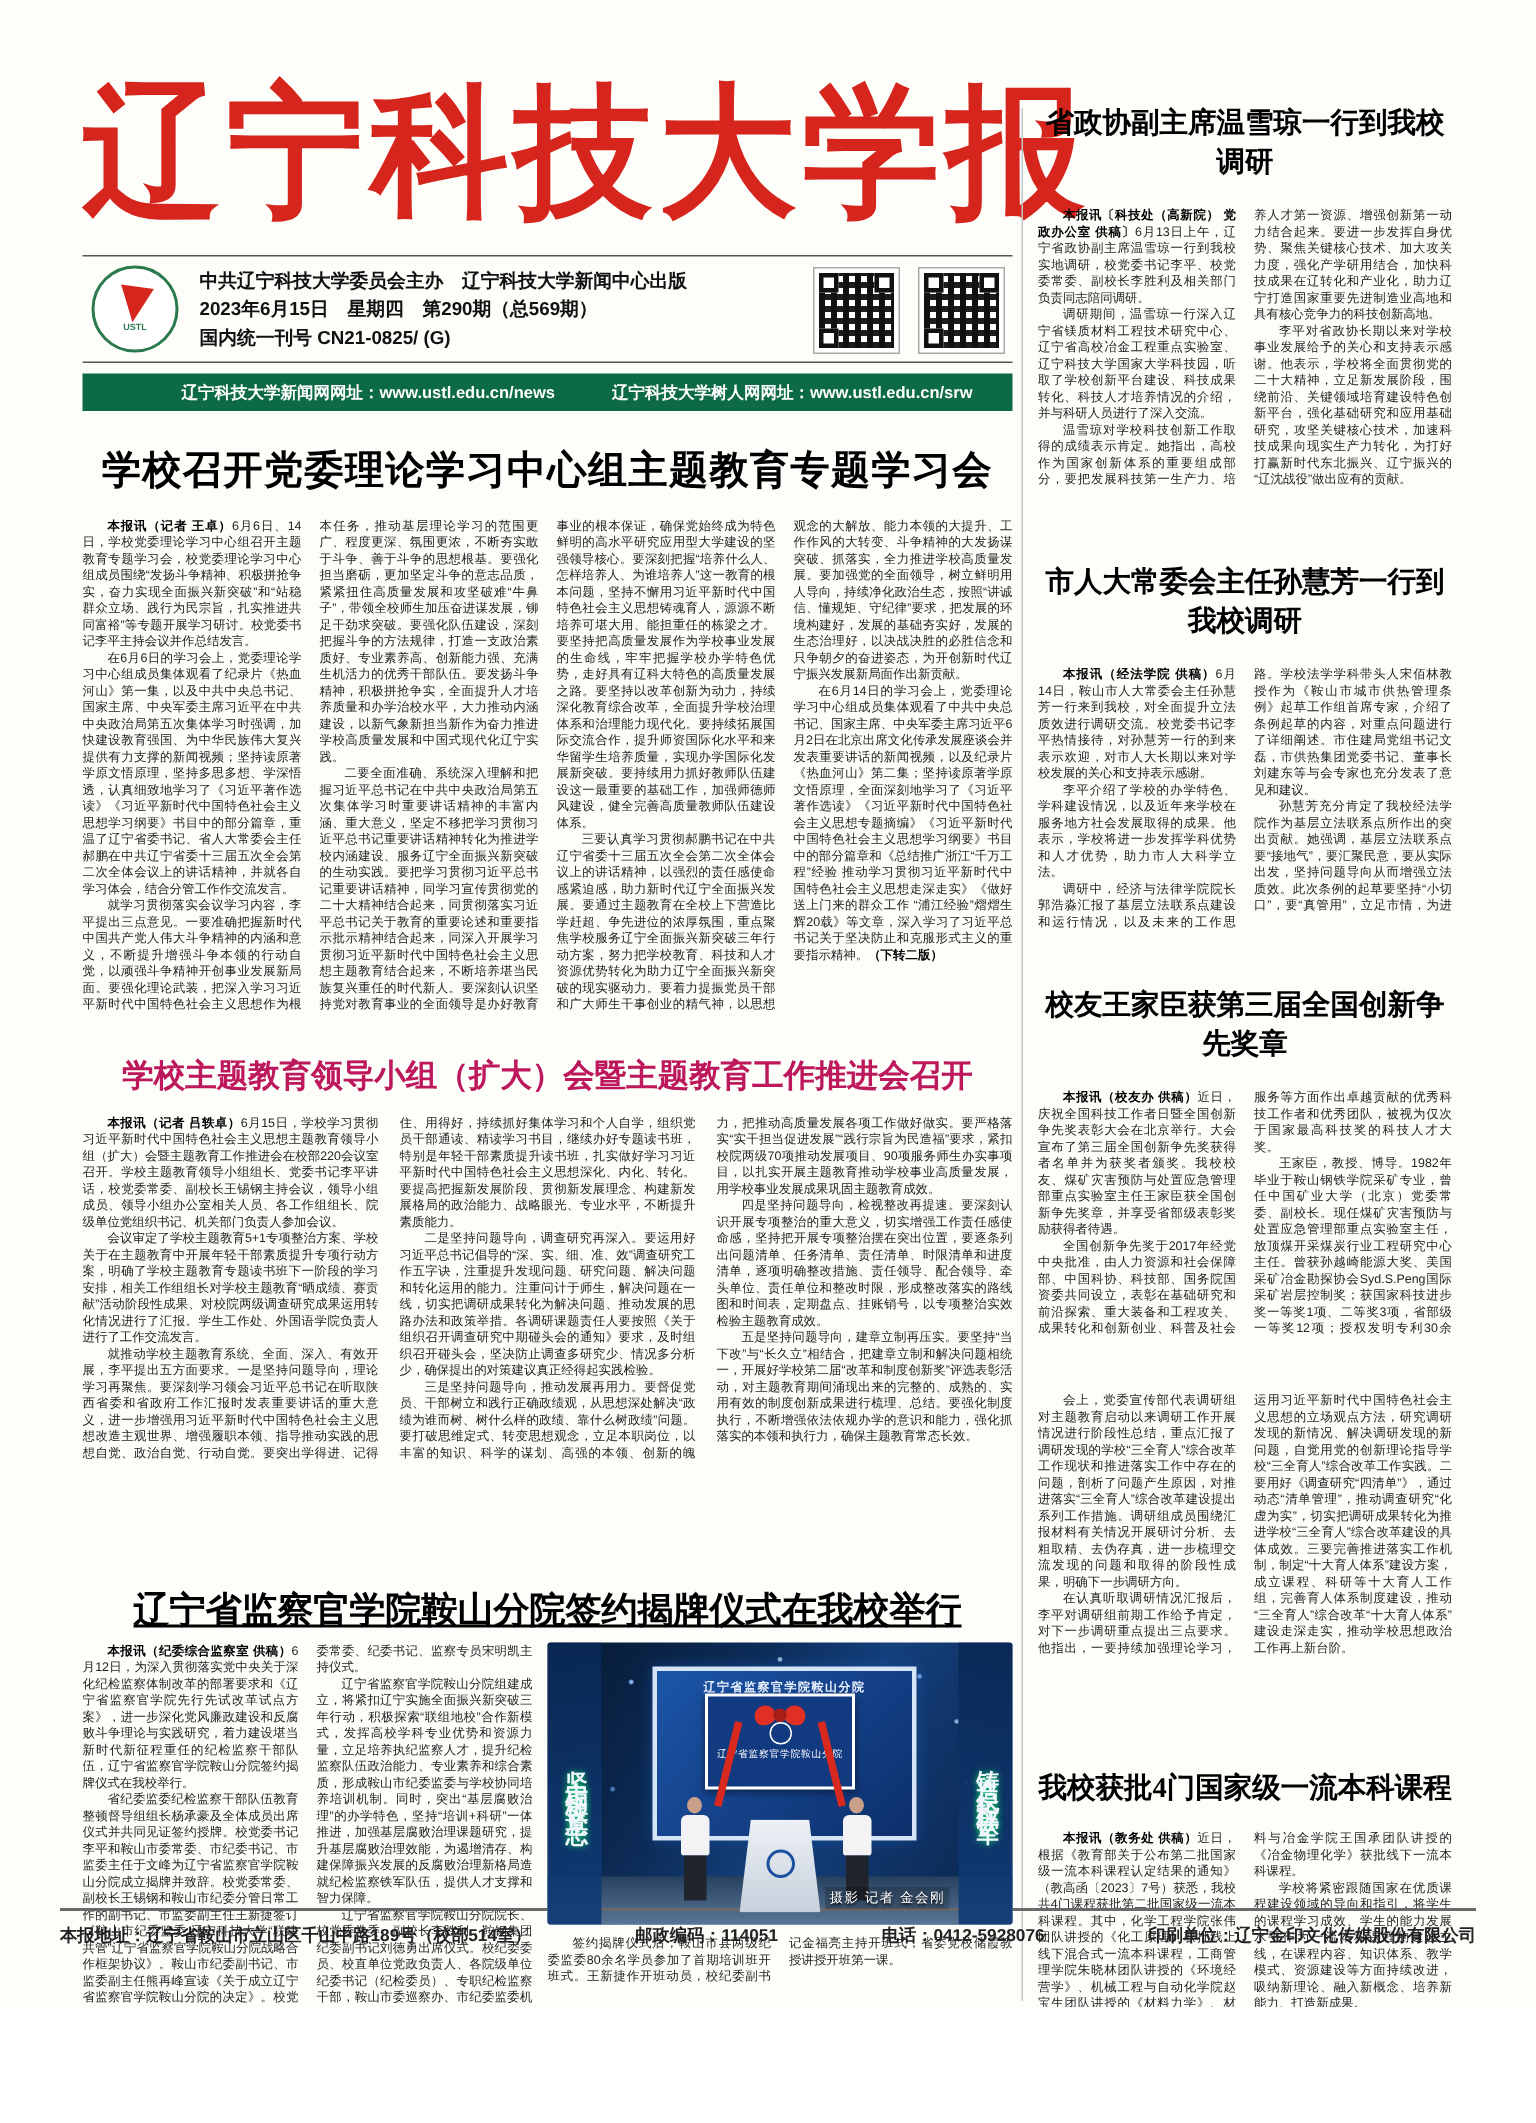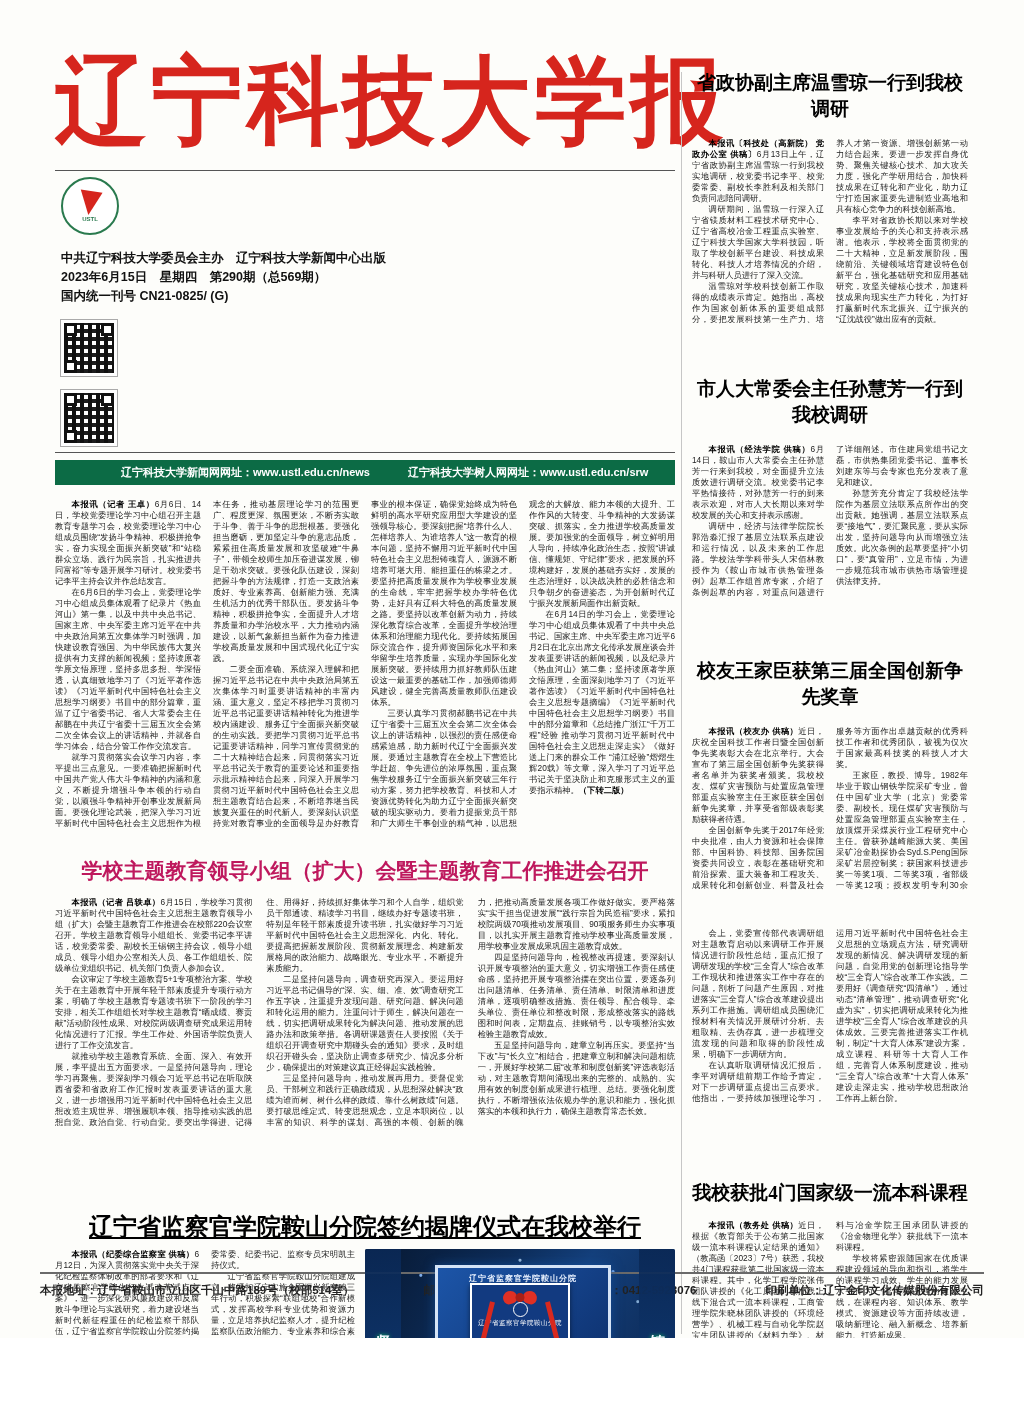--- a/index.html
+++ b/index.html
@@ -3,22 +3,22 @@
 <meta charset="utf-8">
 <style>
   html,body{margin:0;padding:0;background:#ffffff;}
   .sheet{position:relative;width:1024px;height:1338px;margin:0 auto;background:#fdfdfa;
          font-family:"Liberation Sans",sans-serif;color:#1a1a1a;overflow:hidden;}
   
   .left-region{position:absolute;left:55px;top:36px;width:620px;}
   .paper-title{font-family:"Liberation Serif",serif;font-weight:900;color:#d6251d;
                font-size:92px;line-height:132px;height:132px;text-align:center;letter-spacing:4px;
                transform:scaleY(1.04);white-space:nowrap;}
-  .info{display:flex;align-items:flex-start;gap:14px;border-top:1.5px solid #555;
-        border-bottom:1.5px solid #555;padding:6px 6px;margin-top:2px;flex-direction:column;}
+  .info{display:flex;align-items:flex-end;gap:14px;border-top:1.5px solid #555;
+        border-bottom:1.5px solid #555;padding:6px 6px;margin-top:2px;}
   .logo{width:54px;height:54px;border-radius:50%;border:2px solid #2a7a4e;background:#fff;
         display:flex;flex-direction:column;align-items:center;justify-content:center;flex:0 0 auto;}
   .logo-mark{width:0;height:0;border-left:11px solid transparent;border-right:11px solid transparent;
              border-top:24px solid #d6251d;transform:rotate(8deg);}
   .logo-sub{font-size:6px;color:#2a7a4e;font-weight:700;margin-top:1px;}
   .info-lines{flex:1;font-size:12.5px;line-height:19px;font-weight:600;color:#111;white-space:nowrap;}
   .qr{width:50px;height:50px;flex:0 0 auto;position:relative;border:3px solid #fff;outline:1px solid #aaa;
       background:
         repeating-linear-gradient(0deg,rgba(17,17,17,.95) 0 4px,transparent 4px 8px),
         repeating-linear-gradient(90deg,#111 0 4px,#fff 4px 8px);}
@@ -144,20 +144,21 @@
           <i></i>
           <i></i>
         </div>
     </div>
 
     <div class="gbar">
       <span>辽宁科技大学新闻网网址：www.ustl.edu.cn/news</span>
       <span>辽宁科技大学树人网网址：www.ustl.edu.cn/srw</span>
     </div>
 
+    <h1 class="main-head">学校召开党委理论学习中心组主题教育专题学习会</h1>
     <div class="body-text cols-4 main-body">
         <p class="para"><b>本报讯（记者 王卓）</b>6月6日、14日，学校党委理论学习中心组召开主题教育专题学习会，校党委理论学习中心组成员围绕“发扬斗争精神、积极拼抢争实，奋力实现全面振兴新突破”和“站稳群众立场、践行为民宗旨，扎实推进共同富裕”等专题开展学习研讨。校党委书记李平主持会议并作总结发言。</p>
         <p class="para">在6月6日的学习会上，党委理论学习中心组成员集体观看了纪录片《热血河山》第一集，以及中共中央总书记、国家主席、中央军委主席习近平在中共中央政治局第五次集体学习时强调，加快建设教育强国、为中华民族伟大复兴提供有力支撑的新闻视频；坚持读原著学原文悟原理，坚持多思多想、学深悟透，认真细致地学习了《习近平著作选读》《习近平新时代中国特色社会主义思想学习纲要》书目中的部分篇章，重温了辽宁省委书记、省人大常委会主任郝鹏在中共辽宁省委十三届五次全会第二次全体会议上的讲话精神，并就各自学习体会，结合分管工作作交流发言。</p>
         <p class="para">就学习贯彻落实会议学习内容，李平提出三点意见。一要准确把握新时代中国共产党人伟大斗争精神的内涵和意义，不断提升增强斗争本领的行动自觉，以顽强斗争精神开创事业发展新局面。要强化理论武装，把深入学习习近平新时代中国特色社会主义思想作为根本任务，推动基层理论学习的范围更广、程度更深、氛围更浓，不断夯实敢于斗争、善于斗争的思想根基。要强化担当磨砺，更加坚定斗争的意志品质，紧紧扭住高质量发展和攻坚破难“牛鼻子”，带领全校师生加压奋进谋发展，铆足干劲求突破。要强化队伍建设，深刻把握斗争的方法规律，打造一支政治素质好、专业素养高、创新能力强、充满生机活力的优秀干部队伍。要发扬斗争精神，积极拼抢争实，全面提升人才培养质量和办学治校水平，大力推动内涵建设，以新气象新担当新作为奋力推进学校高质量发展和中国式现代化辽宁实践。</p>
         <p class="para">二要全面准确、系统深入理解和把握习近平总书记在中共中央政治局第五次集体学习时重要讲话精神的丰富内涵、重大意义，坚定不移把学习贯彻习近平总书记重要讲话精神转化为推进学校内涵建设、服务辽宁全面振兴新突破的生动实践。要把学习贯彻习近平总书记重要讲话精神，同学习宣传贯彻党的二十大精神结合起来，同贯彻落实习近平总书记关于教育的重要论述和重要指示批示精神结合起来，同深入开展学习贯彻习近平新时代中国特色社会主义思想主题教育结合起来，不断培养堪当民族复兴重任的时代新人。要深刻认识坚持党对教育事业的全面领导是办好教育事业的根本保证，确保党始终成为特色鲜明的高水平研究应用型大学建设的坚强领导核心。要深刻把握“培养什么人、怎样培养人、为谁培养人”这一教育的根本问题，坚持不懈用习近平新时代中国特色社会主义思想铸魂育人，源源不断培养可堪大用、能担重任的栋梁之才。要坚持把高质量发展作为学校事业发展的生命线，牢牢把握学校办学特色优势，走好具有辽科大特色的高质量发展之路。要坚持以改革创新为动力，持续深化教育综合改革，全面提升学校治理体系和治理能力现代化。要持续拓展国际交流合作，提升师资国际化水平和来华留学生培养质量，实现办学国际化发展新突破。要持续用力抓好教师队伍建设这一最重要的基础工作，加强师德师风建设，健全完善高质量教师队伍建设体系。</p>
         <p class="para">三要认真学习贯彻郝鹏书记在中共辽宁省委十三届五次全会第二次全体会议上的讲话精神，以强烈的责任感使命感紧迫感，助力新时代辽宁全面振兴发展。要通过主题教育在全校上下营造比学赶超、争先进位的浓厚氛围，重点聚焦学校服务辽宁全面振兴新突破三年行动方案，努力把学校教育、科技和人才资源优势转化为助力辽宁全面振兴新突破的现实驱动力。要着力提振党员干部和广大师生干事创业的精气神，以思想观念的大解放、能力本领的大提升、工作作风的大转变、斗争精神的大发扬谋突破、抓落实，全力推进学校高质量发展。要加强党的全面领导，树立鲜明用人导向，持续净化政治生态，按照“讲诚信、懂规矩、守纪律”要求，把发展的环境构建好，发展的基础夯实好，发展的生态治理好，以决战决胜的必胜信念和只争朝夕的奋进姿态，为开创新时代辽宁振兴发展新局面作出新贡献。</p>
         <p class="para">在6月14日的学习会上，党委理论学习中心组成员集体观看了中共中央总书记、国家主席、中央军委主席习近平6月2日在北京出席文化传承发展座谈会并发表重要讲话的新闻视频，以及纪录片《热血河山》第二集；坚持读原著学原文悟原理，全面深刻地学习了《习近平著作选读》《习近平新时代中国特色社会主义思想专题摘编》《习近平新时代中国特色社会主义思想学习纲要》书目中的部分篇章和《总结推广浙江“千万工程”经验 推动学习贯彻习近平新时代中国特色社会主义思想走深走实》《做好送上门来的群众工作 “浦江经验”熠熠生辉20载》等文章，深入学习了习近平总书记关于坚决防止和克服形式主义的重要指示精神。<b>（下转二版）</b></p>
       </div>
 
     <h2 class="promote-head">学校主题教育领导小组（扩大）会暨主题教育工作推进会召开</h2>
@@ -232,20 +233,21 @@
           <p class="para"><b>本报讯〔科技处（高新院） 党政办公室 供稿〕</b>6月13日上午，辽宁省政协副主席温雪琼一行到我校实地调研，校党委书记李平、校党委常委、副校长李胜利及相关部门负责同志陪同调研。</p>
           <p class="para">调研期间，温雪琼一行深入辽宁省镁质材料工程技术研究中心、辽宁省高校冶金工程重点实验室、辽宁科技大学国家大学科技园，听取了学校创新平台建设、科技成果转化、科技人才培养情况的介绍，并与科研人员进行了深入交流。</p>
           <p class="para">温雪琼对学校科技创新工作取得的成绩表示肯定。她指出，高校作为国家创新体系的重要组成部分，要把发展科技第一生产力、培养人才第一资源、增强创新第一动力结合起来。要进一步发挥自身优势、聚焦关键核心技术、加大攻关力度，强化产学研用结合，加快科技成果在辽转化和产业化，助力辽宁打造国家重要先进制造业高地和具有核心竞争力的科技创新高地。</p>
           <p class="para">李平对省政协长期以来对学校事业发展给予的关心和支持表示感谢。他表示，学校将全面贯彻党的二十大精神，立足新发展阶段，围绕前沿、关键领域培育建设特色创新平台，强化基础研究和应用基础研究，攻坚关键核心技术，加速科技成果向现实生产力转化，为打好打赢新时代东北振兴、辽宁振兴的“辽沈战役”做出应有的贡献。</p>
         </div>
     </div>
     <div class="r-art r2">
       <h3 class="r-head">市人大常委会主任孙慧芳一行到我校调研</h3>
       <div class="body-text cols-2 r-body">
           <p class="para"><b>本报讯（经法学院 供稿）</b>6月14日，鞍山市人大常委会主任孙慧芳一行来到我校，对全面提升立法质效进行调研交流。校党委书记李平热情接待，对孙慧芳一行的到来表示欢迎，对市人大长期以来对学校发展的关心和支持表示感谢。</p>
+          <p class="para">李平介绍了学校的办学特色、学科建设情况，以及近年来学校在服务地方社会发展取得的成果。他表示，学校将进一步发挥学科优势和人才优势，助力市人大科学立法。</p>
           <p class="para">调研中，经济与法律学院院长郭浩淼汇报了基层立法联系点建设和运行情况，以及未来的工作思路。学校法学学科带头人宋佰林教授作为《鞍山市城市供热管理条例》起草工作组首席专家，介绍了条例起草的内容，对重点问题进行了详细阐述。市住建局党组书记文磊，市供热集团党委书记、董事长刘建东等与会专家也充分发表了意见和建议。</p>
           <p class="para">孙慧芳充分肯定了我校经法学院作为基层立法联系点所作出的突出贡献。她强调，基层立法联系点要“接地气”，要汇聚民意，要从实际出发，坚持问题导向从而增强立法质效。此次条例的起草要坚持“小切口”，要“真管用”，立足市情，为进一步规范我市城市供热市场管理提供法律支持。</p>
         </div>
     </div>
     <div class="r-art r3">
       <h3 class="r-head">校友王家臣获第三届全国创新争先奖章</h3>
       <div class="body-text cols-2 r-body">
           <p class="para"><b>本报讯（校友办 供稿）</b>近日，庆祝全国科技工作者日暨全国创新争先奖表彰大会在北京举行。大会宣布了第三届全国创新争先奖获得者名单并为获奖者颁奖。我校校友、煤矿灾害预防与处置应急管理部重点实验室主任王家臣获全国创新争先奖章，并享受省部级表彰奖励获得者待遇。</p>
           <p class="para">全国创新争先奖于2017年经党中央批准，由人力资源和社会保障部、中国科协、科技部、国务院国资委共同设立，表彰在基础研究和前沿探索、重大装备和工程攻关、成果转化和创新创业、科普及社会服务等方面作出卓越贡献的优秀科技工作者和优秀团队，被视为仅次于国家最高科技奖的科技人才大奖。</p>
           <p class="para">王家臣，教授、博导。1982年毕业于鞍山钢铁学院采矿专业，曾任中国矿业大学（北京）党委常委、副校长。现任煤矿灾害预防与处置应急管理部重点实验室主任，放顶煤开采煤炭行业工程研究中心主任。曾获孙越崎能源大奖、美国采矿冶金勘探协会Syd.S.Peng国际采矿岩层控制奖；获国家科技进步奖一等奖1项、二等奖3项，省部级一等奖12项；授权发明专利30余件，出版著作5部，译著1部，发表论文150余篇；获国家级教学成果二等奖1项，主编教材4本。</p>

